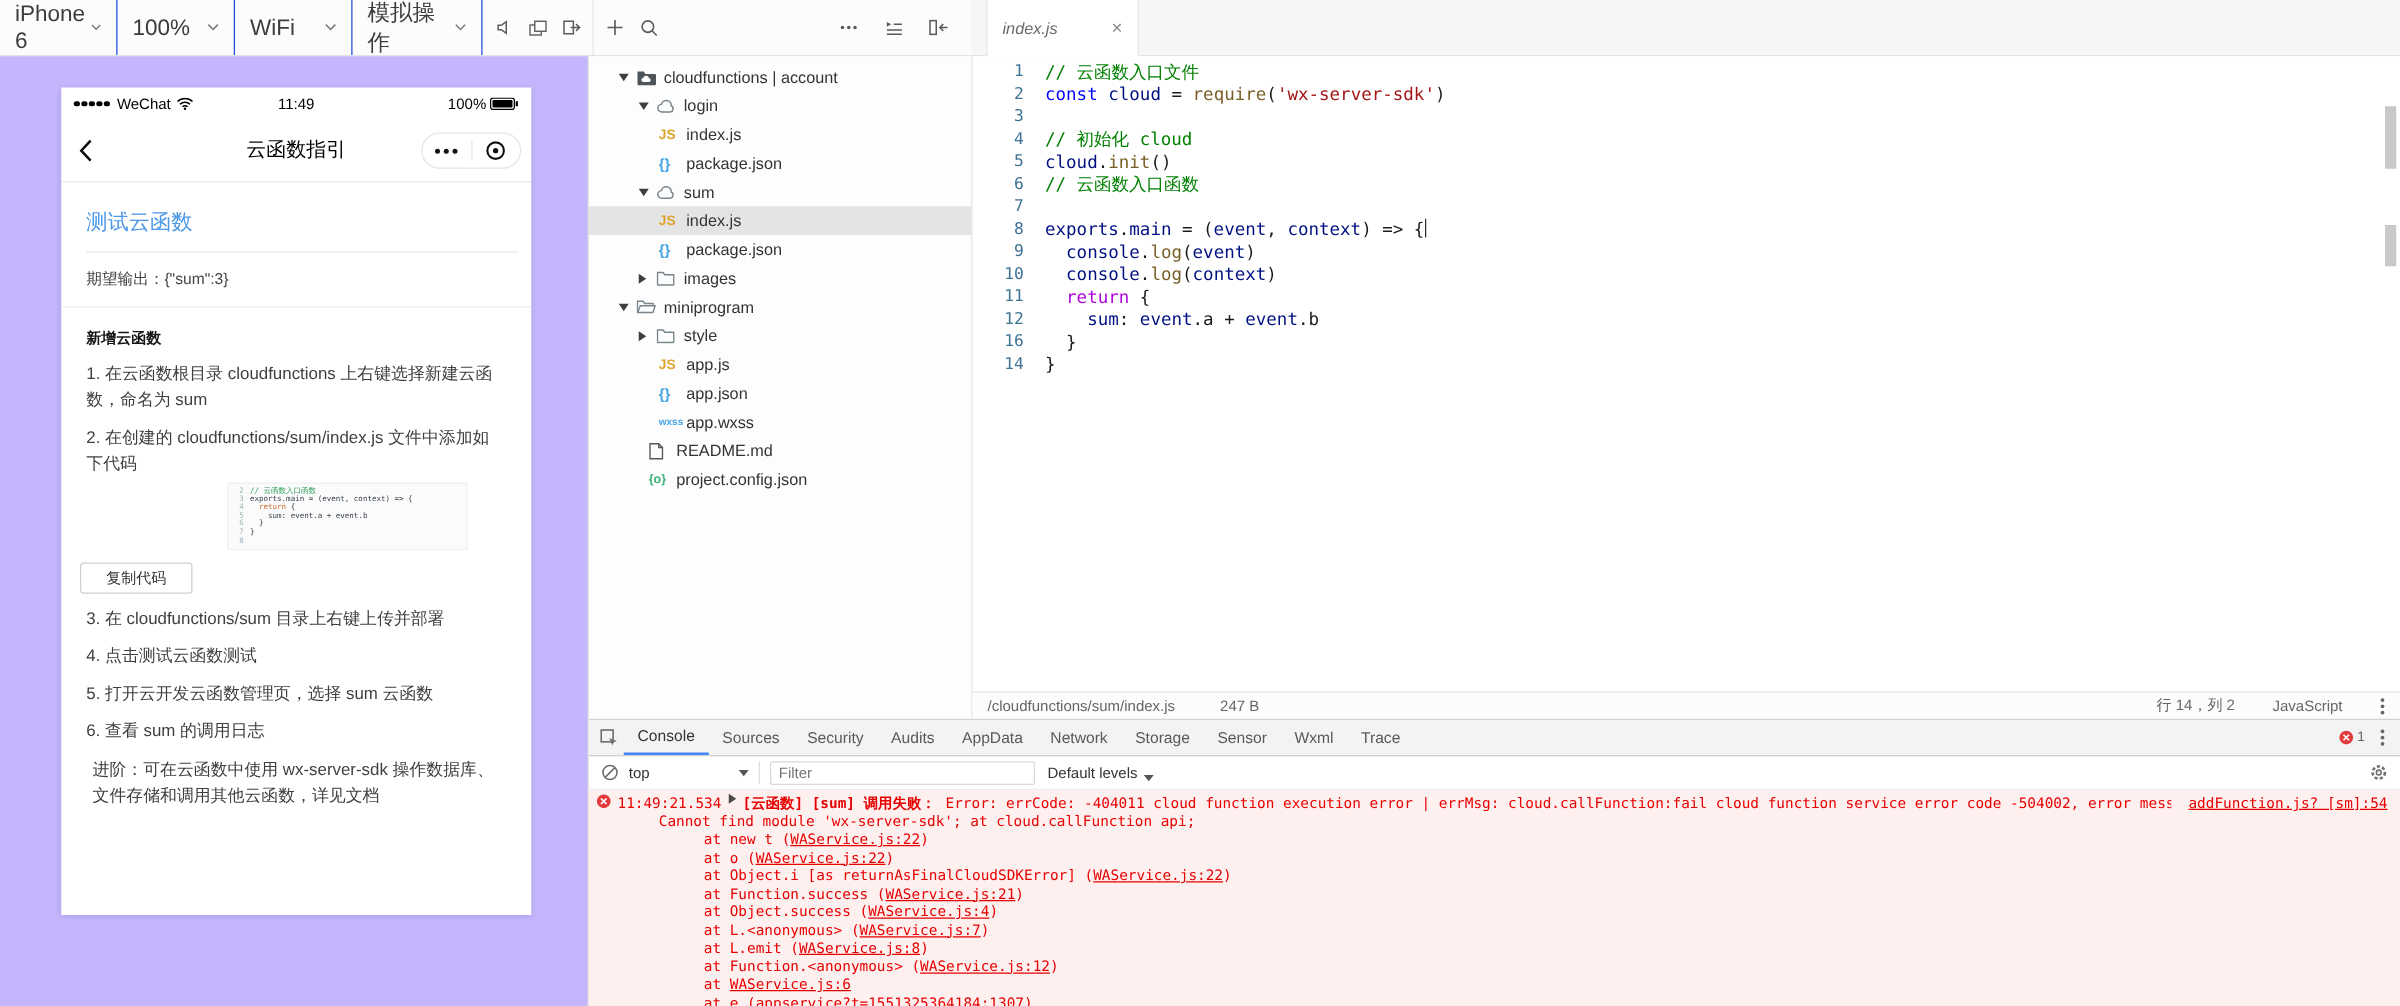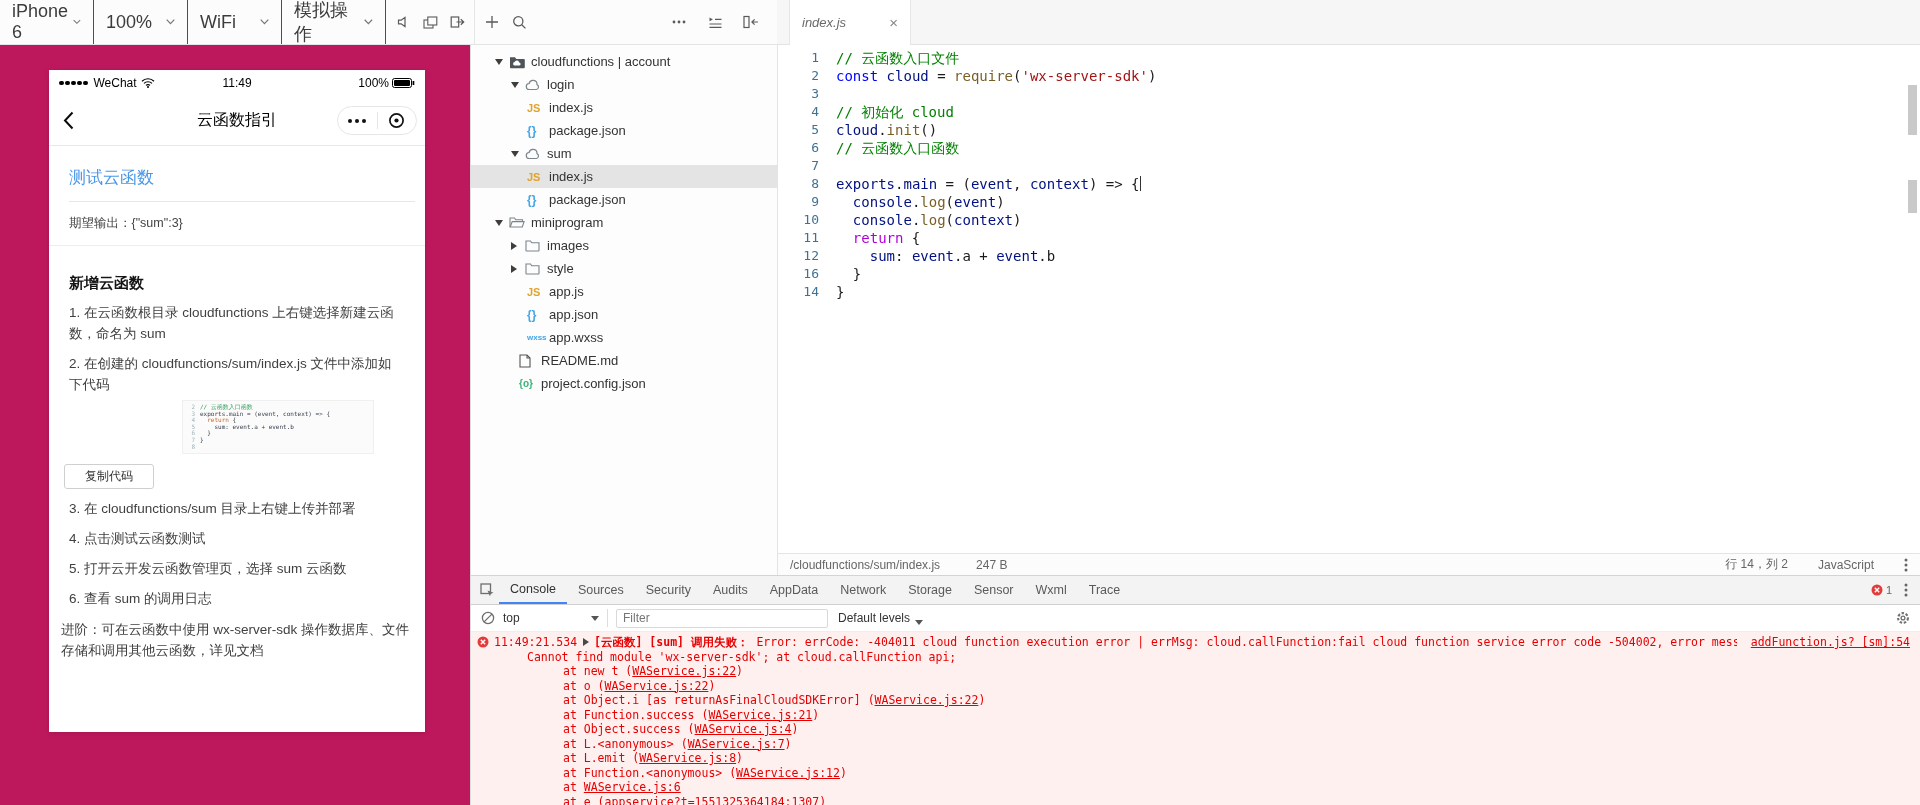--- a/index.html
+++ b/index.html
@@ -22,21 +22,21 @@
   .spacer{flex:1}
   .endg{display:flex;align-items:center;gap:12px;padding-right:14px}
   
   .tabbar{position:absolute;left:777px;top:0;width:1143px;height:45px;background:#f6f6f6;
           border-bottom:1px solid #e3e3e3;box-sizing:border-box;display:flex}
   .tab{margin-left:12px;width:122px;background:#fff;border-left:1px solid #e6e6e6;border-right:1px solid #e6e6e6;
        display:flex;align-items:center;justify-content:space-between;padding:0 12px;box-sizing:border-box;height:45px}
   .tab-label{font-style:italic;color:#6a6a6a;font-size:13px}
   .tab-close{color:#888;font-size:15px;cursor:pointer}
   
-  .sim{position:absolute;left:0;top:45px;width:471px;height:760px;background:#be185d;
+  .sim{position:absolute;left:0;top:45px;width:471px;height:760px;background:#c4b5fd;
        border-right:1px solid #dcdcdc;box-sizing:border-box}
   .phone{position:absolute;left:49px;top:25px;width:376px;height:662px;background:#fff;
          box-shadow:0 1px 6px rgba(0,0,0,.14)}
   .pstatus{height:26px;display:flex;align-items:center;padding:0 10px;font-size:12px;color:#000;position:relative}
   .psl{display:flex;align-items:center;gap:4px}
   .sdots{display:flex;gap:1.5px;margin-right:2px}
   .sdot{width:4.5px;height:4.5px;border-radius:50%;background:#000}
   .psc{position:absolute;left:0;right:0;text-align:center}
   .psr{margin-left:auto;display:flex;align-items:center;gap:3px}
   .pnav{height:49px;border-bottom:1px solid #e9e9e9;display:flex;align-items:center;position:relative;padding:0 14px}
@@ -45,30 +45,30 @@
   .capsule{position:absolute;right:8px;top:10px;width:80px;height:29px;border:1px solid #e6e6e6;border-radius:15px;
            background:#fff;display:flex;align-items:center;z-index:3;box-sizing:border-box}
   .cap-half{flex:1;display:flex;align-items:center;justify-content:center;height:100%;cursor:pointer}
   .cap-div{width:1px;height:17px;background:#e6e6e6}
   .cdot{width:4px;height:4px;border-radius:50%;background:#111;margin:0 1.5px}
   .pcontent{font-size:13.5px;color:#3f3f3f}
   .p-link{margin:20px 20px 0;font-size:17px;color:var(--link-blue);cursor:pointer}
   .p-hr{margin:12px 10px 0 20px;border-top:1px solid #e7e7e7}
   .p-expected{margin:13px 20px 0;font-size:12.5px;color:#444}
   .p-band{margin-top:13px;border-top:1px solid #ededed}
-  .p-h3{margin:28px 20px 0;font-size:15px;font-weight:700;color:#151515}
+  .p-h3{margin:16px 20px 0;font-size:12px;font-weight:700;color:#151515}
   .pstep{margin:9px 20px 0;line-height:21px}
   .codebox{margin:5px 0 0 133px;width:192px;background:#fbfbfb;border:1px solid #f0f0f0;padding:3px 4px;
            font-family:"DejaVu Sans Mono",monospace;font-size:6px;line-height:6.6px;box-sizing:border-box}
   .snline{display:flex;white-space:pre;min-height:6.6px}
   .snn{width:8px;text-align:right;margin-right:5px;color:#9fb3ba}
   .sn-cm{color:#2e9e57}.sn-kw{color:#c7692c}.sn-tx{color:#39424e}
   .copybtn{margin:10px 0 0 15px;width:90px;height:25px;background:#fff;border:1px solid #cfcfcf;
            border-radius:3px;font-size:12px;color:#333;cursor:pointer;font-family:inherit}
-  .p-adv{margin:10px 12px 0;line-height:21px}
+  .p-adv{margin:10px 25px 0;line-height:21px}
   
   .tree{position:absolute;left:471px;top:45px;width:306px;height:530px;background:#fdfdfd;
         box-sizing:border-box;padding-top:5px;overflow:hidden}
   .trow{display:flex;align-items:center;height:23px;font-size:13px;color:#333;box-sizing:border-box;
         white-space:nowrap;cursor:pointer}
   .trow.sel{background:#e4e4e4}
   .ind-l0{padding-left:24px}.ind-l1{padding-left:40px}.ind-l2{padding-left:42px}.ind-rf{padding-left:34px}
   .arw{width:14px;flex:0 0 14px;display:flex;align-items:center}
   .arw.expanded::before{content:"";border-left:4.5px solid transparent;border-right:4.5px solid transparent;border-top:6px solid #3e3e3e}
   .arw.collapsed::before{content:"";border-top:4.5px solid transparent;border-bottom:4.5px solid transparent;border-left:6px solid #3e3e3e}
@@ -108,21 +108,21 @@
   .errbadge{display:flex;align-items:center;gap:3px;font-size:11px;color:#666;cursor:pointer}
   .c-filter{height:27px;border-bottom:1px solid #eee;display:flex;align-items:center;padding:0 10px;gap:8px;box-sizing:border-box}
   .ctx{display:flex;align-items:center;justify-content:space-between;width:96px;font-size:12px;color:#333;cursor:pointer}
   .dcaret{width:0;height:0;border-left:4px solid transparent;border-right:4px solid transparent;border-top:5px solid #555}
   .vsep2{width:1px;height:18px;background:#ddd}
   .cfilter{width:198px;height:17px;border:1px solid #d9d9d9;border-radius:2px;font-size:12px;padding:0 6px;
            color:#333;outline:none;background:#fff;font-family:inherit}
   .lvl{display:flex;align-items:flex-end;gap:5px;font-size:12px;color:#333;margin-left:2px;cursor:pointer}
   .c-errors{height:173px;background:var(--error-bg);font-family:"DejaVu Sans Mono",monospace;font-size:11.5px;
             color:var(--error-red);overflow:hidden;padding-top:3px}
-  .eline1{display:flex;align-items:center;height:14.5px;padding:0 10px 0 6px}
+  .eline1{display:flex;align-items:flex-start;height:14.5px;padding:0 10px 0 6px}
   .eicon{flex:0 0 12px;margin-right:5px}
   .etime{margin-right:6px;white-space:pre}
   .ecaret{width:0;height:0;border-top:4px solid transparent;border-bottom:4px solid transparent;
           border-left:6px solid #494949;margin-right:5px;flex:0 0 auto;cursor:pointer}
   .etag{font-weight:700;margin-right:8px;white-space:pre}
   .emsg{flex:1;overflow:hidden;white-space:pre}
   .elink{margin-left:14px;text-decoration:underline;white-space:pre;cursor:pointer}
   .edetail{padding-left:56px;line-height:14.5px;white-space:pre}
   .stack-line{padding-left:92px;line-height:14.5px;white-space:pre}
   .clink{text-decoration:underline;cursor:pointer}
@@ -352,38 +352,38 @@
           </span>
           <span class="flabel">index.js</span>
         </div>
         <div class="trow ind-l2">
           <span class="arw none"></span>
           <span class="ficon">
             <b class="fi-json">{}</b>
           </span>
           <span class="flabel">package.json</span>
         </div>
+        <div class="trow ind-l1">
+          <span class="arw collapsed"></span>
+          <span class="ficon">
+            <svg width="15" height="13" viewBox="0 0 15 13">
+              <path d="M1 2h4.5l1.2 1.8H14v7.7a.5.5 0 0 1-.5.5H1.5a.5.5 0 0 1-.5-.5V2z" fill="none" stroke="#7a858c" stroke-width="1.1"></path>
+            </svg>
+          </span>
+          <span class="flabel">images</span>
+        </div>
         <div class="trow ind-l0">
           <span class="arw expanded"></span>
           <span class="ficon">
             <svg width="16" height="13" viewBox="0 0 16 13">
               <path d="M1 11V2h4.5l1.2 1.8h6.8v1.8" fill="none" stroke="#7a858c" stroke-width="1.1"></path>
               <path d="M3.2 5.6h11.9L13.3 11H1.2z" fill="none" stroke="#7a858c" stroke-width="1.1"></path>
             </svg>
           </span>
           <span class="flabel">miniprogram</span>
-        </div>
-        <div class="trow ind-l1">
-          <span class="arw collapsed"></span>
-          <span class="ficon">
-            <svg width="15" height="13" viewBox="0 0 15 13">
-              <path d="M1 2h4.5l1.2 1.8H14v7.7a.5.5 0 0 1-.5.5H1.5a.5.5 0 0 1-.5-.5V2z" fill="none" stroke="#7a858c" stroke-width="1.1"></path>
-            </svg>
-          </span>
-          <span class="flabel">images</span>
         </div>
         <div class="trow ind-l1">
           <span class="arw collapsed"></span>
           <span class="ficon">
             <svg width="15" height="13" viewBox="0 0 15 13">
               <path d="M1 2h4.5l1.2 1.8H14v7.7a.5.5 0 0 1-.5.5H1.5a.5.5 0 0 1-.5-.5V2z" fill="none" stroke="#7a858c" stroke-width="1.1"></path>
             </svg>
           </span>
           <span class="flabel">style</span>
         </div>

